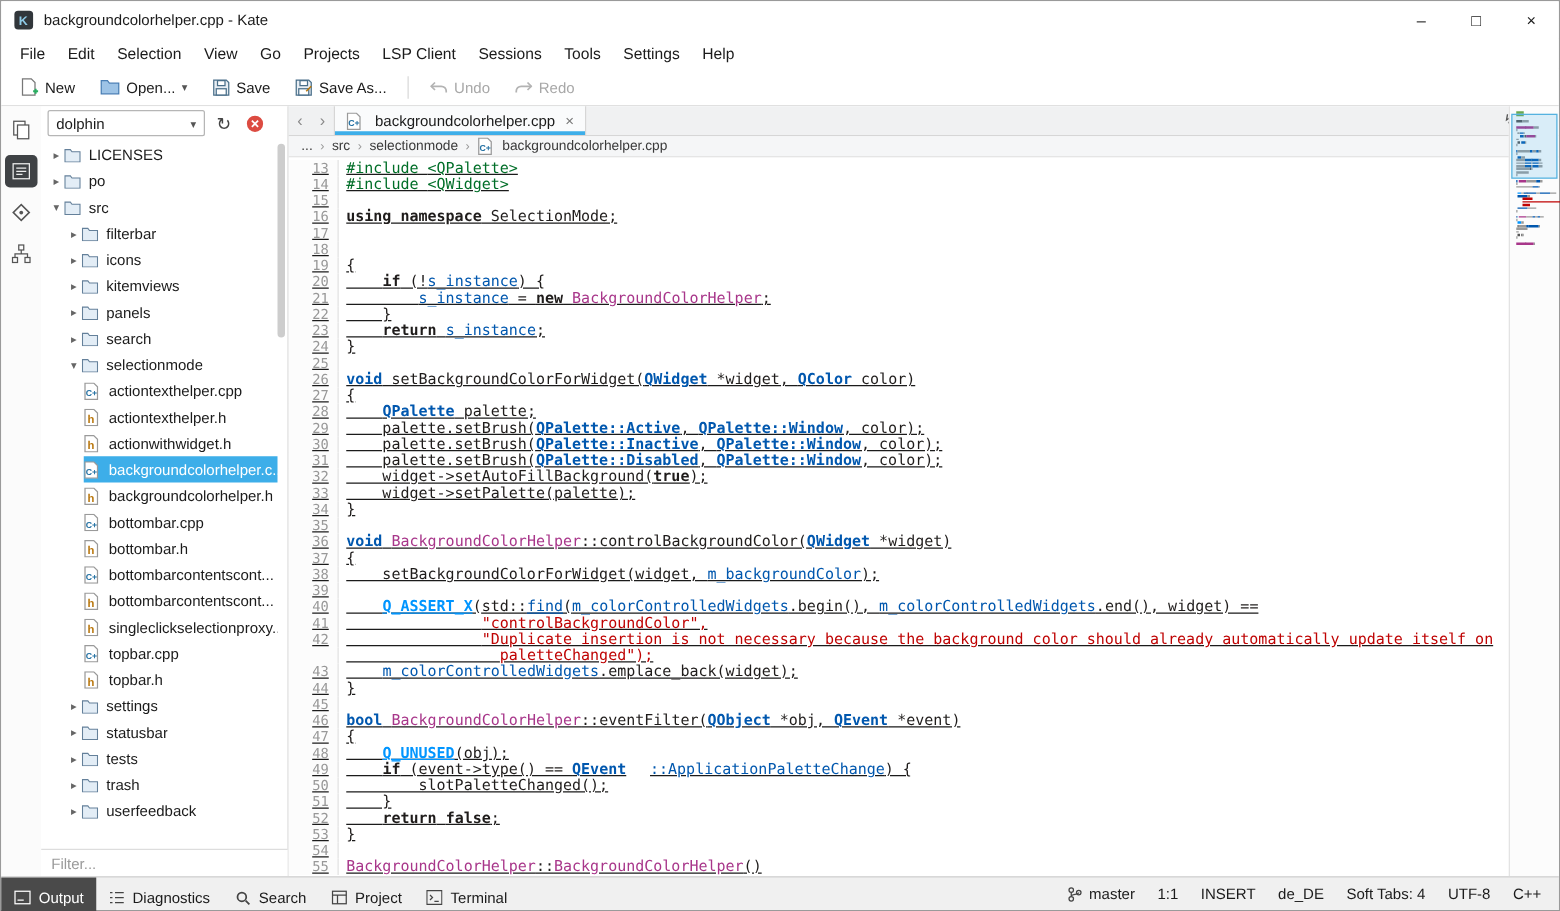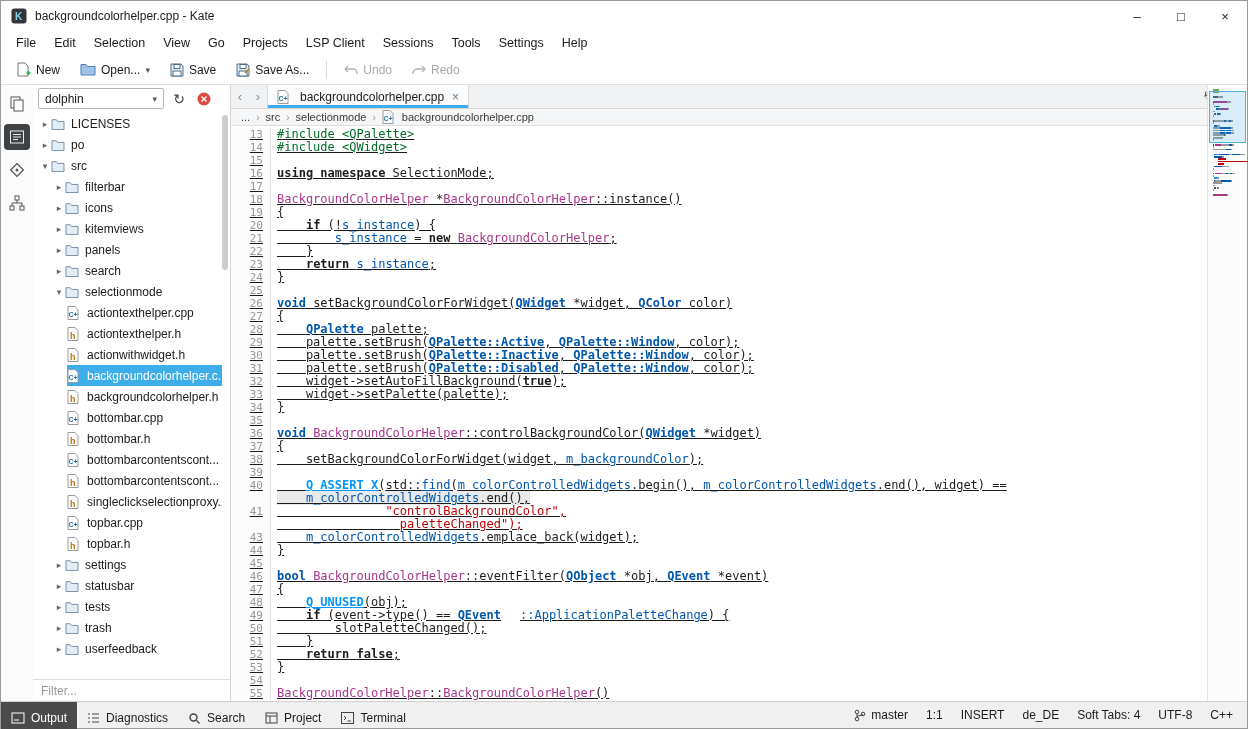--- a/index.html
+++ b/index.html
@@ -594,21 +594,21 @@
             </svg>
           </span>
           <span class="bc-item">backgroundcolorhelper.cpp</span>
         </div>
       <div class="content" id="code">
           <div class="code-row"><span class="ln">13</span><span class="ct"><span class="tk-pp">#include </span><span class="tk-pp">&lt;QPalette&gt;</span></span></div>
           <div class="code-row"><span class="ln">14</span><span class="ct"><span class="tk-pp">#include </span><span class="tk-pp">&lt;QWidget&gt;</span></span></div>
           <div class="code-row"><span class="ln">15</span><span class="ct"></span></div>
           <div class="code-row"><span class="ln">16</span><span class="ct"><span class="tk-kw">using namespace</span><span class="tk-pl"> SelectionMode;</span></span></div>
           <div class="code-row"><span class="ln">17</span><span class="ct"></span></div>
-          <div class="code-row"><span class="ln">18</span><span class="ct"><span class="tk-cls">BackgroundColorHelper</span><span class="tk-pl"> *</span><span class="tk-cls">BackgroundColorHelper</span><span class="tk-pl">::instance()</span></span></div>
+          <div class="code-row"><span class="ln">18</span></div>
           <div class="code-row"><span class="ln">19</span><span class="ct"><span class="tk-pl">{</span></span></div>
           <div class="code-row"><span class="ln">20</span><span class="ct"><span class="tk-pl">    </span><span class="tk-kw">if</span><span class="tk-pl"> (!</span><span class="tk-mem">s_instance</span><span class="tk-pl">) {</span></span></div>
           <div class="code-row"><span class="ln">21</span><span class="ct"><span class="tk-pl">        </span><span class="tk-mem">s_instance</span><span class="tk-pl"> = </span><span class="tk-kw">new</span><span class="tk-pl"> </span><span class="tk-cls">BackgroundColorHelper</span><span class="tk-pl">;</span></span></div>
           <div class="code-row"><span class="ln">22</span><span class="ct"><span class="tk-pl">    }</span></span></div>
           <div class="code-row"><span class="ln">23</span><span class="ct"><span class="tk-pl">    </span><span class="tk-kw">return</span><span class="tk-pl"> </span><span class="tk-mem">s_instance</span><span class="tk-pl">;</span></span></div>
           <div class="code-row"><span class="ln">24</span><span class="ct"><span class="tk-pl">}</span></span></div>
           <div class="code-row"><span class="ln">25</span><span class="ct"></span></div>
           <div class="code-row"><span class="ln">26</span><span class="ct"><span class="tk-type">void</span><span class="tk-pl"> setBackgroundColorForWidget(</span><span class="tk-type">QWidget</span><span class="tk-pl"> *widget, </span><span class="tk-type">QColor</span><span class="tk-pl"> color)</span></span></div>
           <div class="code-row"><span class="ln">27</span><span class="ct"><span class="tk-pl">{</span></span></div>
           <div class="code-row"><span class="ln">28</span><span class="ct"><span class="tk-pl">    </span><span class="tk-type">QPalette</span><span class="tk-pl"> palette;</span></span></div>
@@ -617,22 +617,22 @@
           <div class="code-row"><span class="ln">31</span><span class="ct"><span class="tk-pl">    palette.setBrush(</span><span class="tk-type">QPalette::Disabled</span><span class="tk-pl">, </span><span class="tk-type">QPalette::Window</span><span class="tk-pl">, color);</span></span></div>
           <div class="code-row"><span class="ln">32</span><span class="ct"><span class="tk-pl">    widget-&gt;setAutoFillBackground(</span><span class="tk-kw">true</span><span class="tk-pl">);</span></span></div>
           <div class="code-row"><span class="ln">33</span><span class="ct"><span class="tk-pl">    widget-&gt;setPalette(palette);</span></span></div>
           <div class="code-row"><span class="ln">34</span><span class="ct"><span class="tk-pl">}</span></span></div>
           <div class="code-row"><span class="ln">35</span><span class="ct"></span></div>
           <div class="code-row"><span class="ln">36</span><span class="ct"><span class="tk-type">void</span><span class="tk-pl"> </span><span class="tk-cls">BackgroundColorHelper</span><span class="tk-pl">::controlBackgroundColor(</span><span class="tk-type">QWidget</span><span class="tk-pl"> *widget)</span></span></div>
           <div class="code-row"><span class="ln">37</span><span class="ct"><span class="tk-pl">{</span></span></div>
           <div class="code-row"><span class="ln">38</span><span class="ct"><span class="tk-pl">    setBackgroundColorForWidget(widget, </span><span class="tk-mem">m_backgroundColor</span><span class="tk-pl">);</span></span></div>
           <div class="code-row"><span class="ln">39</span><span class="ct"></span></div>
           <div class="code-row"><span class="ln">40</span><span class="ct"><span class="tk-pl">    </span><span class="tk-macro">Q_ASSERT_X</span><span class="tk-pl">(</span><span class="tk-pl">std::</span><span class="tk-stdfn">find</span><span class="tk-pl">(</span><span class="tk-mem">m_colorControlledWidgets</span><span class="tk-pl">.begin(), </span><span class="tk-mem">m_colorControlledWidgets</span><span class="tk-pl">.end(), widget) ==</span></span></div>
-          <div class="code-row"><span class="ln"></span><span class="ct"><span class="hlband"><span class="tk-pl">    </span><span class="tk-mem">m_colorControlledWidgets</span><span class="tk-pl">.end(),</span></span></span></div>
           <div class="code-row"><span class="ln">41</span><span class="ct"><span class="tk-pl">               </span><span class="tk-str">"controlBackgroundColor",</span></span></div>
+          <div class="code-row"><span class="ln">42</span><span class="ct"><span class="tk-pl">               </span><span class="tk-str">"Duplicate insertion is not necessary because the background color should already automatically update itself on</span></span></div>
           <div class="code-row"><span class="ln"></span><span class="ct"><span class="tk-pl">                 </span><span class="tk-str">paletteChanged");</span></span></div>
           <div class="code-row"><span class="ln">43</span><span class="ct"><span class="tk-pl">    </span><span class="tk-mem">m_colorControlledWidgets</span><span class="tk-pl">.emplace_back(widget);</span></span></div>
           <div class="code-row"><span class="ln">44</span><span class="ct"><span class="tk-pl">}</span></span></div>
           <div class="code-row"><span class="ln">45</span><span class="ct"></span></div>
           <div class="code-row"><span class="ln">46</span><span class="ct"><span class="tk-type">bool</span><span class="tk-pl"> </span><span class="tk-cls">BackgroundColorHelper</span><span class="tk-pl">::eventFilter(</span><span class="tk-type">QObject</span><span class="tk-pl"> *obj, </span><span class="tk-type">QEvent</span><span class="tk-pl"> *event)</span></span></div>
           <div class="code-row"><span class="ln">47</span><span class="ct"><span class="tk-pl">{</span></span></div>
           <div class="code-row"><span class="ln">48</span><span class="ct"><span class="tk-pl">    </span><span class="tk-macro">Q_UNUSED</span><span class="tk-pl">(obj);</span></span></div>
           <div class="code-row"><span class="ln">49</span><span class="ct"><span class="tk-pl">    </span><span class="tk-kw">if</span><span class="tk-pl"> (event-&gt;type() == </span><span class="tk-type">QEvent</span><span class="tk-enum">::ApplicationPaletteChange</span><span class="tk-pl">) {</span></span></div>
           <div class="code-row"><span class="ln">50</span><span class="ct"><span class="tk-pl">        slotPaletteChanged();</span></span></div>
           <div class="code-row"><span class="ln">51</span><span class="ct"><span class="tk-pl">    }</span></span></div>

